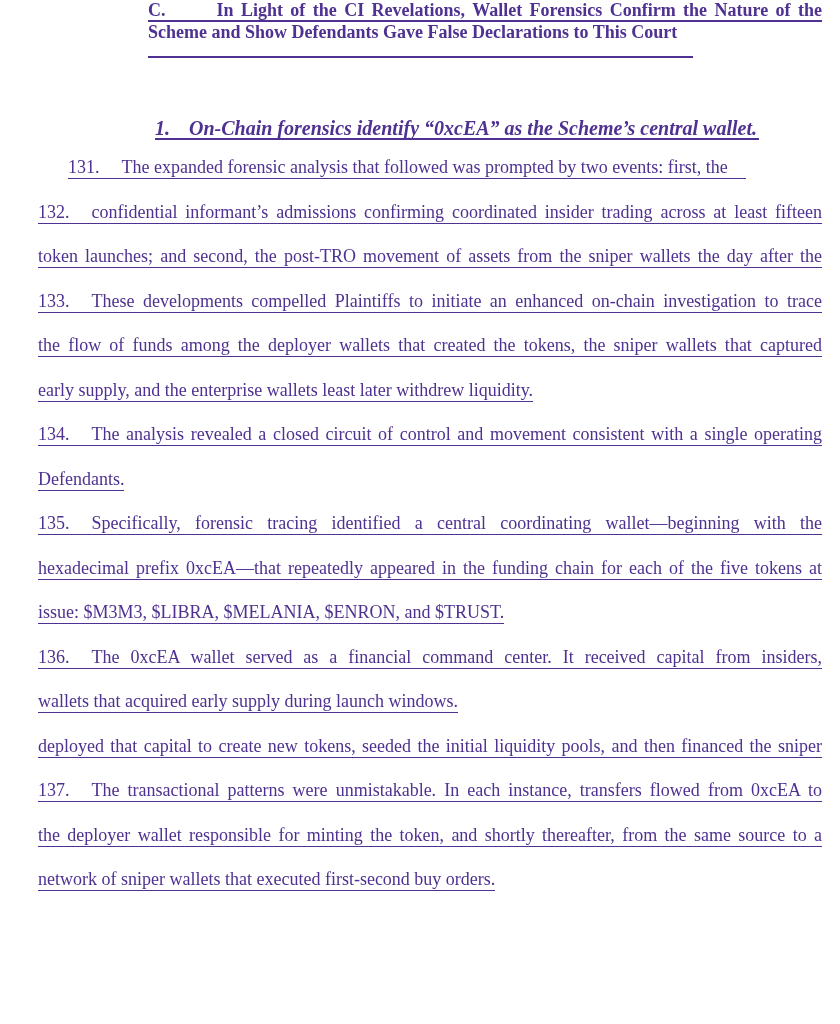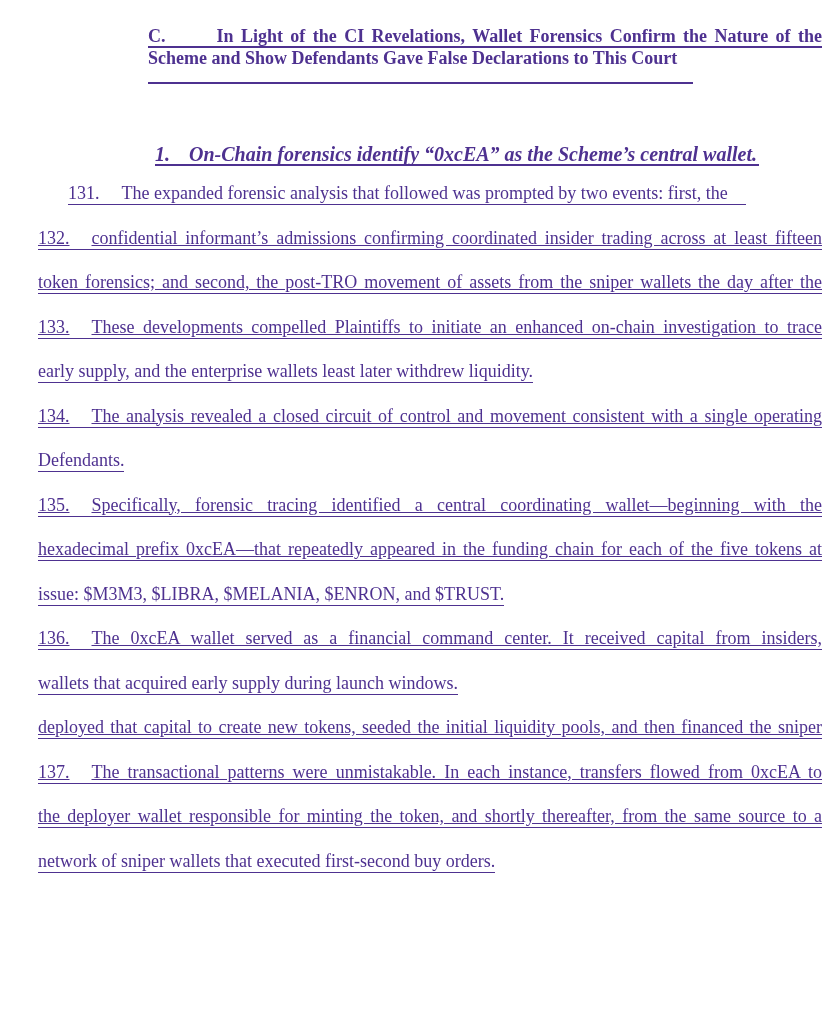--- a/index.html
+++ b/index.html
@@ -9,34 +9,32 @@
   *{margin:0;padding:0;box-sizing:border-box;}
   html,body{background:var(--paper);}
   .page{
     position:relative;
     width:840px;
     height:1024px;
     background:var(--paper);
     color:var(--ink);
     font-family:"Liberation Serif","DejaVu Serif",serif;
     overflow:hidden;
-    padding-top:26px;
   }
   
   .line{
     height:22px;
     line-height:21px;
     white-space:nowrap;
     border-bottom:1.7px solid var(--ink);
   }
   .just{
     width:784px;
     text-align:justify;
     text-align-last:justify;
-    text-decoration:underline;
     -moz-text-align-last:justify;
   }
   .fit{
     width:fit-content;
     max-width:784px;
   }
   .trail18{padding-right:18px;margin-left:30px;}
   .trail16{padding-right:16px;}
   
   .heading{
@@ -100,25 +98,26 @@
   <div class="subheading"><span>1.</span><span class="sgap"></span><span>On-Chain forensics identify “0xcEA” as the Scheme’s central wallet.</span></div>
 
   <div class="body-text">
 
     <div class="para">
       <div class="line fit trail18"><span>131.</span><span class="ngap"></span><span>The expanded forensic analysis that followed was prompted by two events: first, the</span></div>
     </div>
 
     <div class="para">
       <div class="line just"><span>132.</span><span class="ngap"></span><span>confidential informant’s admissions confirming coordinated insider trading across at least fifteen</span></div>
-      <div class="line just">token forensics; and second, the post-TRO movement of assets from the sniper wallets the day after the</div>
+      <div class="line just">token launches; and second, the post-TRO movement of assets from the sniper wallets the day after the</div>
     </div>
 
     <div class="para">
       <div class="line just"><span>133.</span><span class="ngap"></span><span>These developments compelled Plaintiffs to initiate an enhanced on-chain investigation to trace</span></div>
+      <div class="line just">the flow of funds among the deployer wallets that created the tokens, the sniper wallets that captured</div>
       <div class="line fit">early supply, and the enterprise wallets least later withdrew liquidity.</div>
     </div>
 
     <div class="para">
       <div class="line just"><span>134.</span><span class="ngap"></span><span>The analysis revealed a closed circuit of control and movement consistent with a single operating</span></div>
       <div class="line fit">Defendants.</div>
     </div>
 
     <div class="para">
       <div class="line just"><span>135.</span><span class="ngap"></span><span>Specifically, forensic tracing identified a central coordinating wallet—beginning with the</span></div>

